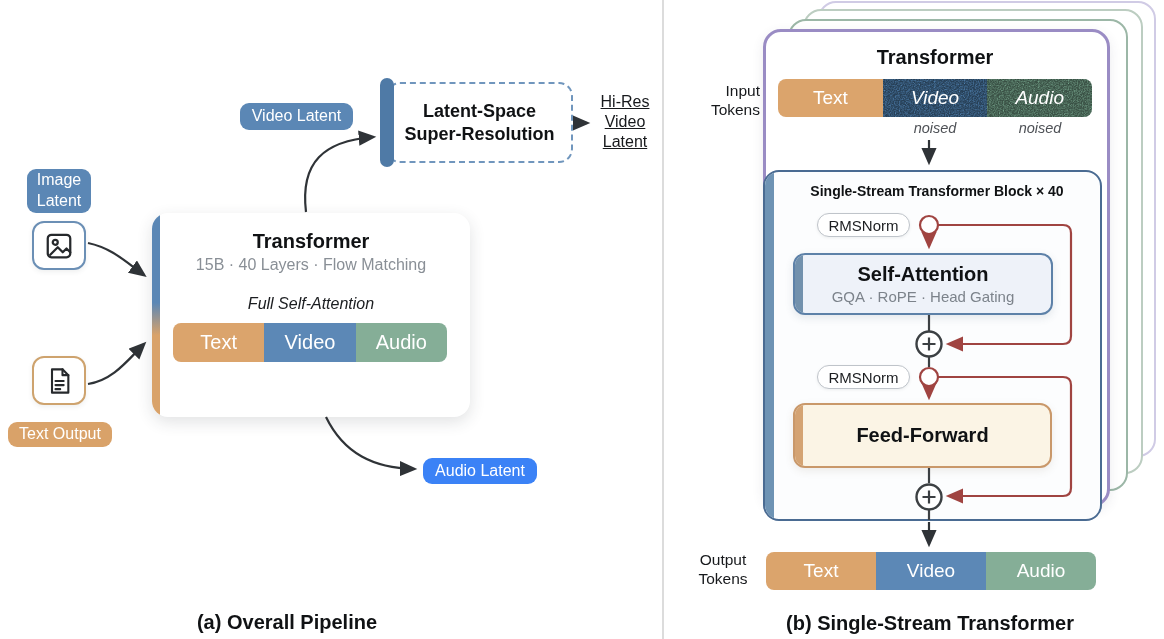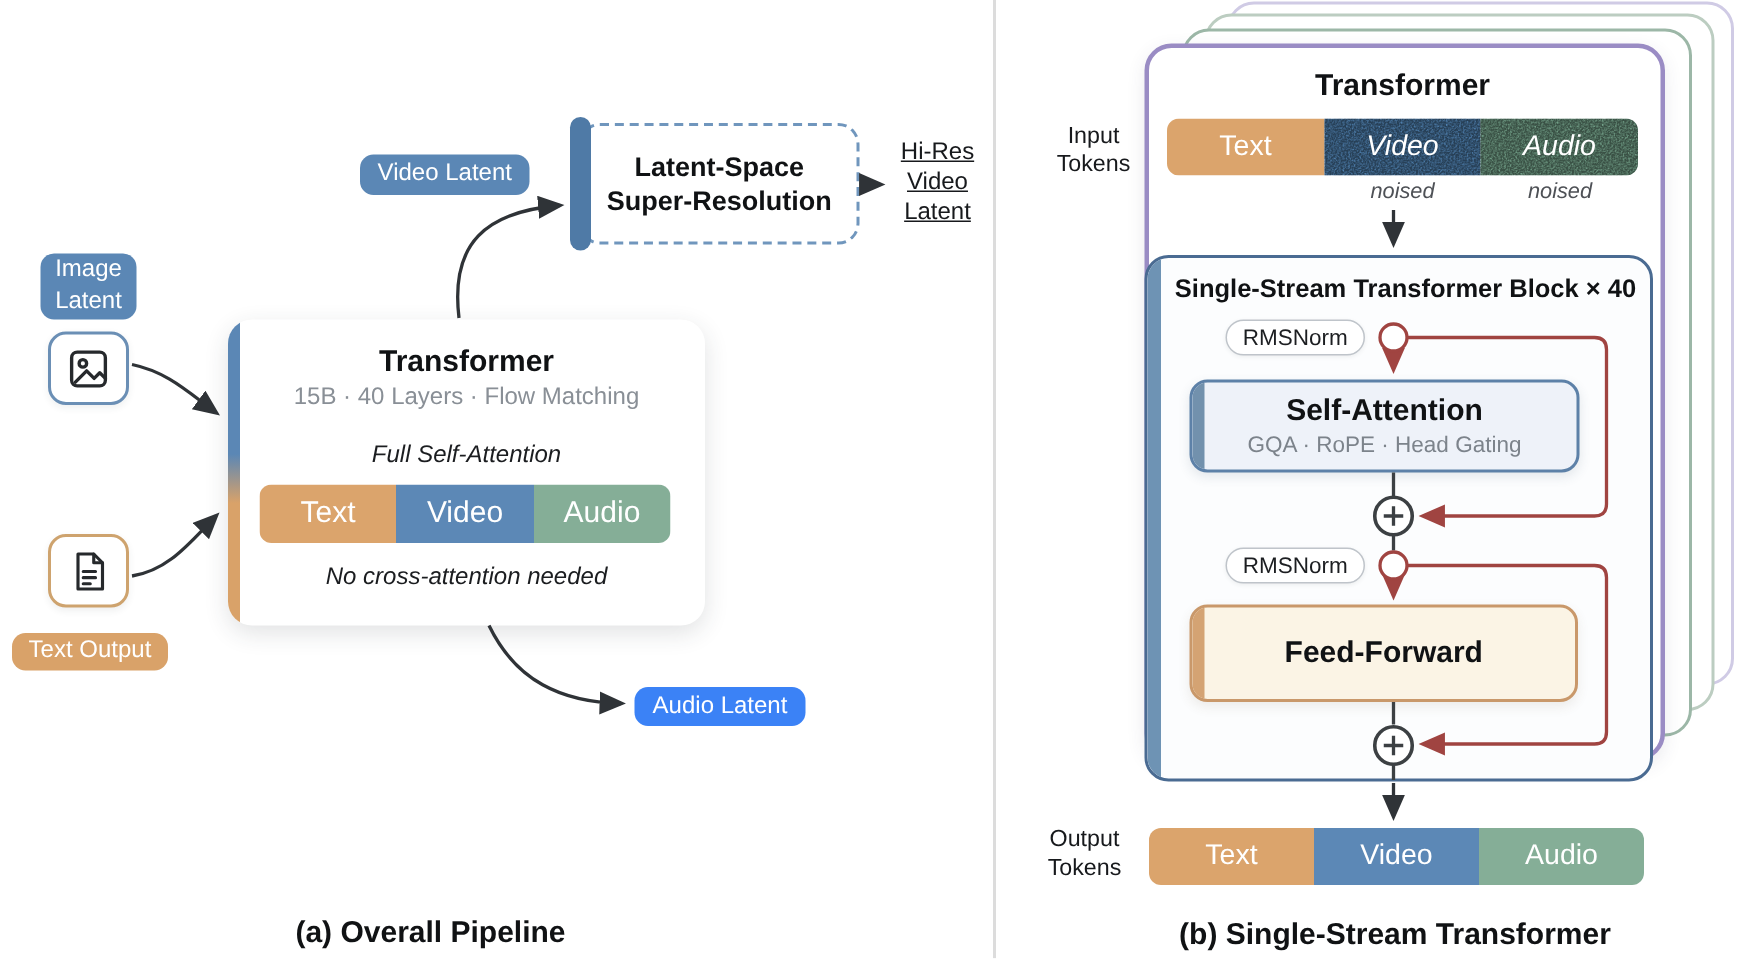--- a/index.html
+++ b/index.html
@@ -58,21 +58,21 @@
   .stackcard.c2{border:2.5px solid #9cb7a7;}
   .stackcard.c1{border:3px solid #9a8cc4;box-shadow:0 4px 12px rgba(60,60,90,.10);}
 
   .title-b{font-weight:bold;font-size:20px;text-align:center;color:#101214;}
   .io-label{font-size:15.5px;line-height:1.22;text-align:center;color:#17191c;}
   .noised{font-style:italic;font-size:14.5px;text-align:center;color:#4e5156;}
 
   .block{background:#fcfdfe;border:2px solid #4a6b92;border-radius:16px;overflow:hidden;}
   .block .accent{position:absolute;left:0;top:0;bottom:0;width:9px;background:#6e93b4;}
   .block-header{position:absolute;left:9px;right:0;top:11px;text-align:center;
-                font-weight:bold;font-size:17px;color:#101214;}
+                font-weight:bold;font-size:14px;color:#101214;}
 
   .rms{background:#fff;border:1.5px solid #bfc4ca;border-radius:12px;
        display:flex;align-items:center;justify-content:center;
        font-size:15px;color:#1c1e21;box-shadow:0 1px 3px rgba(50,60,70,.08);}
 
   .innerbox{border-radius:12px;overflow:hidden;display:flex;flex-direction:column;
             align-items:center;justify-content:center;gap:2px;}
   .innerbox .iaccent{position:absolute;left:0;top:0;bottom:0;width:8px;}
   .sa{background:#eef2f9;border:2px solid #5d81a8;box-shadow:0 3px 8px rgba(50,70,100,.12);}
   .sa .iaccent{background:#7291ad;}
@@ -142,35 +142,34 @@
       <div class="seg text">
         <span class="lbl">Text</span>
       </div>
       <div class="seg video">
         <span class="lbl">Video</span>
       </div>
       <div class="seg audio">
         <span class="lbl">Audio</span>
       </div>
     </div>
-    <div class="abs note" style="left:0;top:163px;width:100%;">No cross-attention needed</div>
   </div>
 
   <div class="abs pill green z5" style="left:423px;top:458px;width:114px;height:26px;">Audio Latent</div>
 
   <div class="abs caption" style="left:147px;top:611px;width:280px;">(a) Overall Pipeline</div>
 
   <div class="abs stackcard c4 z1" style="left:818px;top:1px;width:338px;height:456px;"></div>
   <div class="abs stackcard c3 z2" style="left:803px;top:9px;width:340px;height:465px;"></div>
   <div class="abs stackcard c2 z3" style="left:788px;top:19px;width:340px;height:472px;"></div>
   <div class="abs stackcard c1 z4" style="left:763px;top:29px;width:347px;height:478px;"></div>
 
   <div class="abs title-b z5" style="left:778px;top:46px;width:314px;">Transformer</div>
 
-  <div class="abs io-label z5" style="left:698px;top:82px;width:62px;">Input Tokens</div>
+  <div class="abs io-label z5" style="left:698px;top:82px;width:62px;text-align:right;">Input Tokens</div>
 
   <div class="abs modbar z5" style="left:778px;top:79px;width:314px;height:38px;">
     <div class="seg text" style="font-size:19px">
       <span class="lbl">Text</span>
     </div>
     <div class="seg video noised" style="font-size:19px">
       <svg class="noise">
           <rect width="100%" height="100%" filter="url(#noiseF)"></rect>
         </svg>
       <span class="lbl">Video</span>

